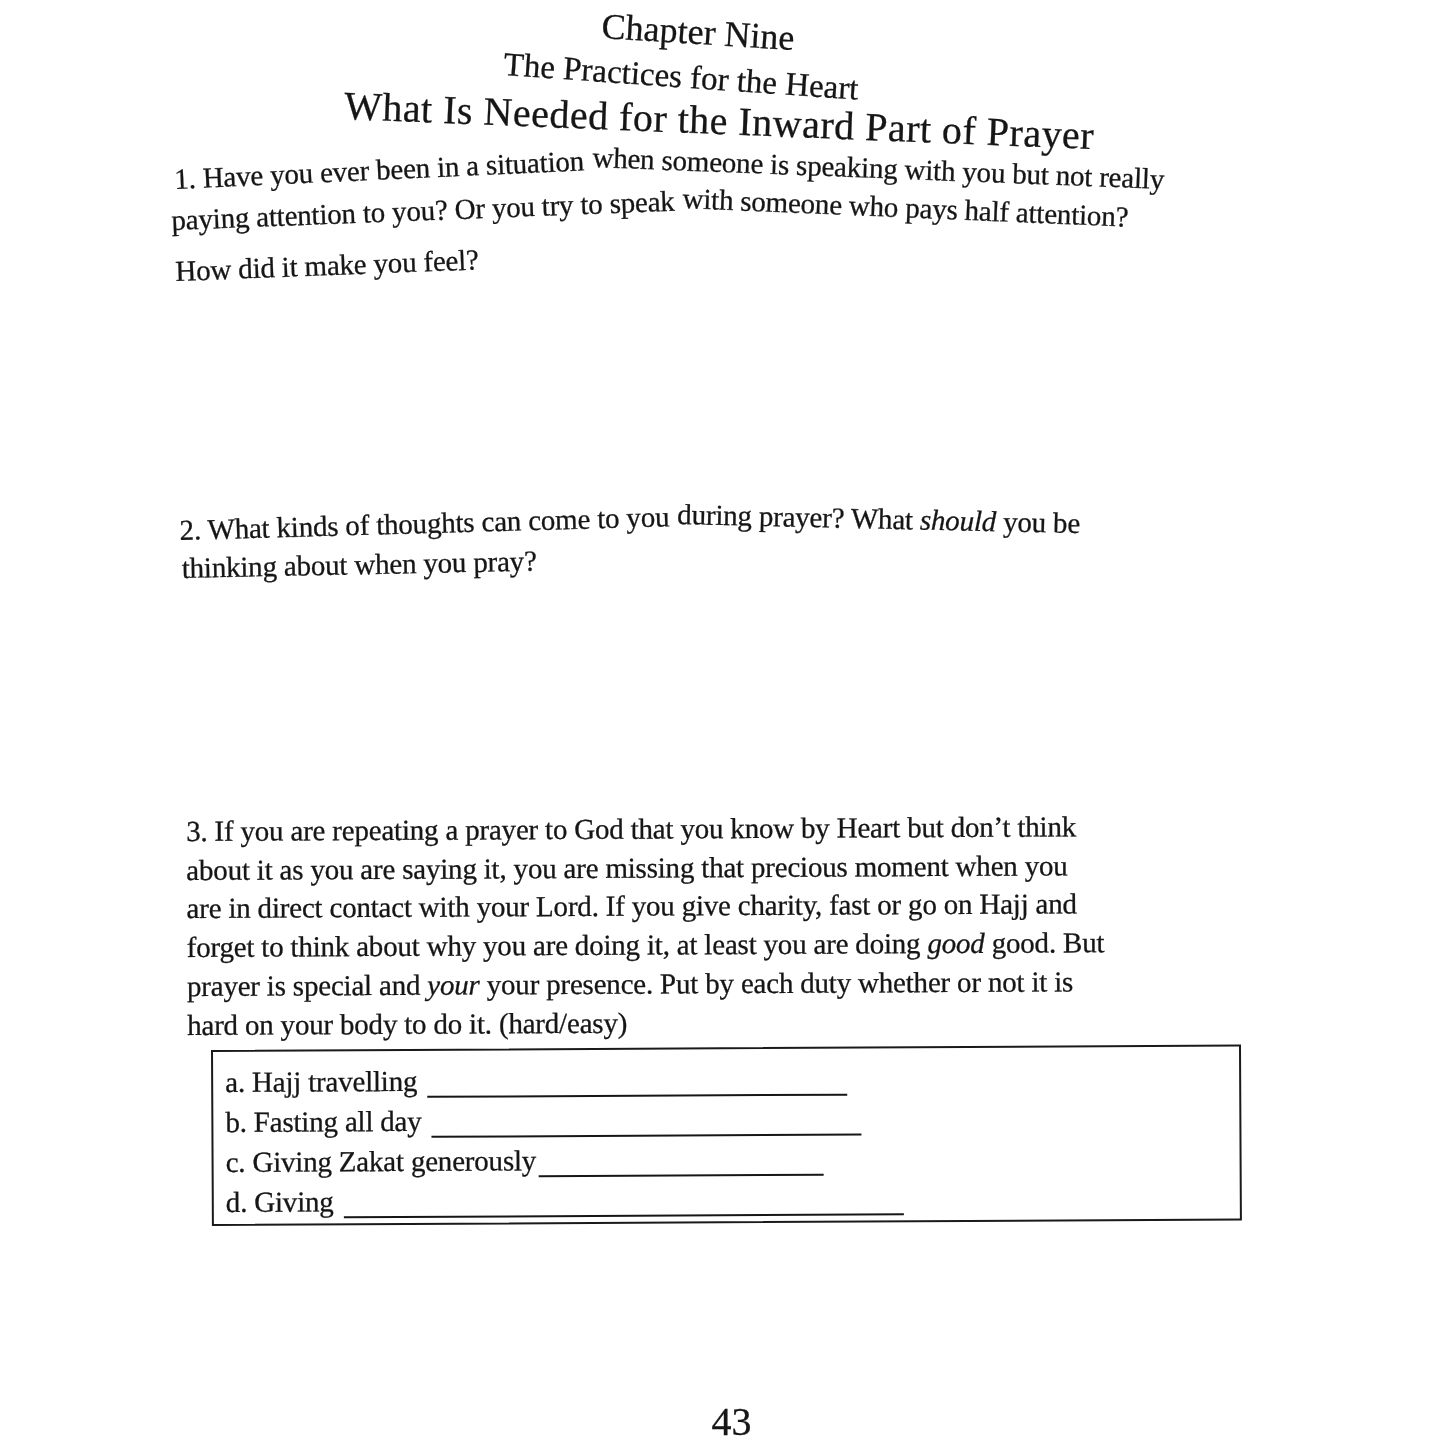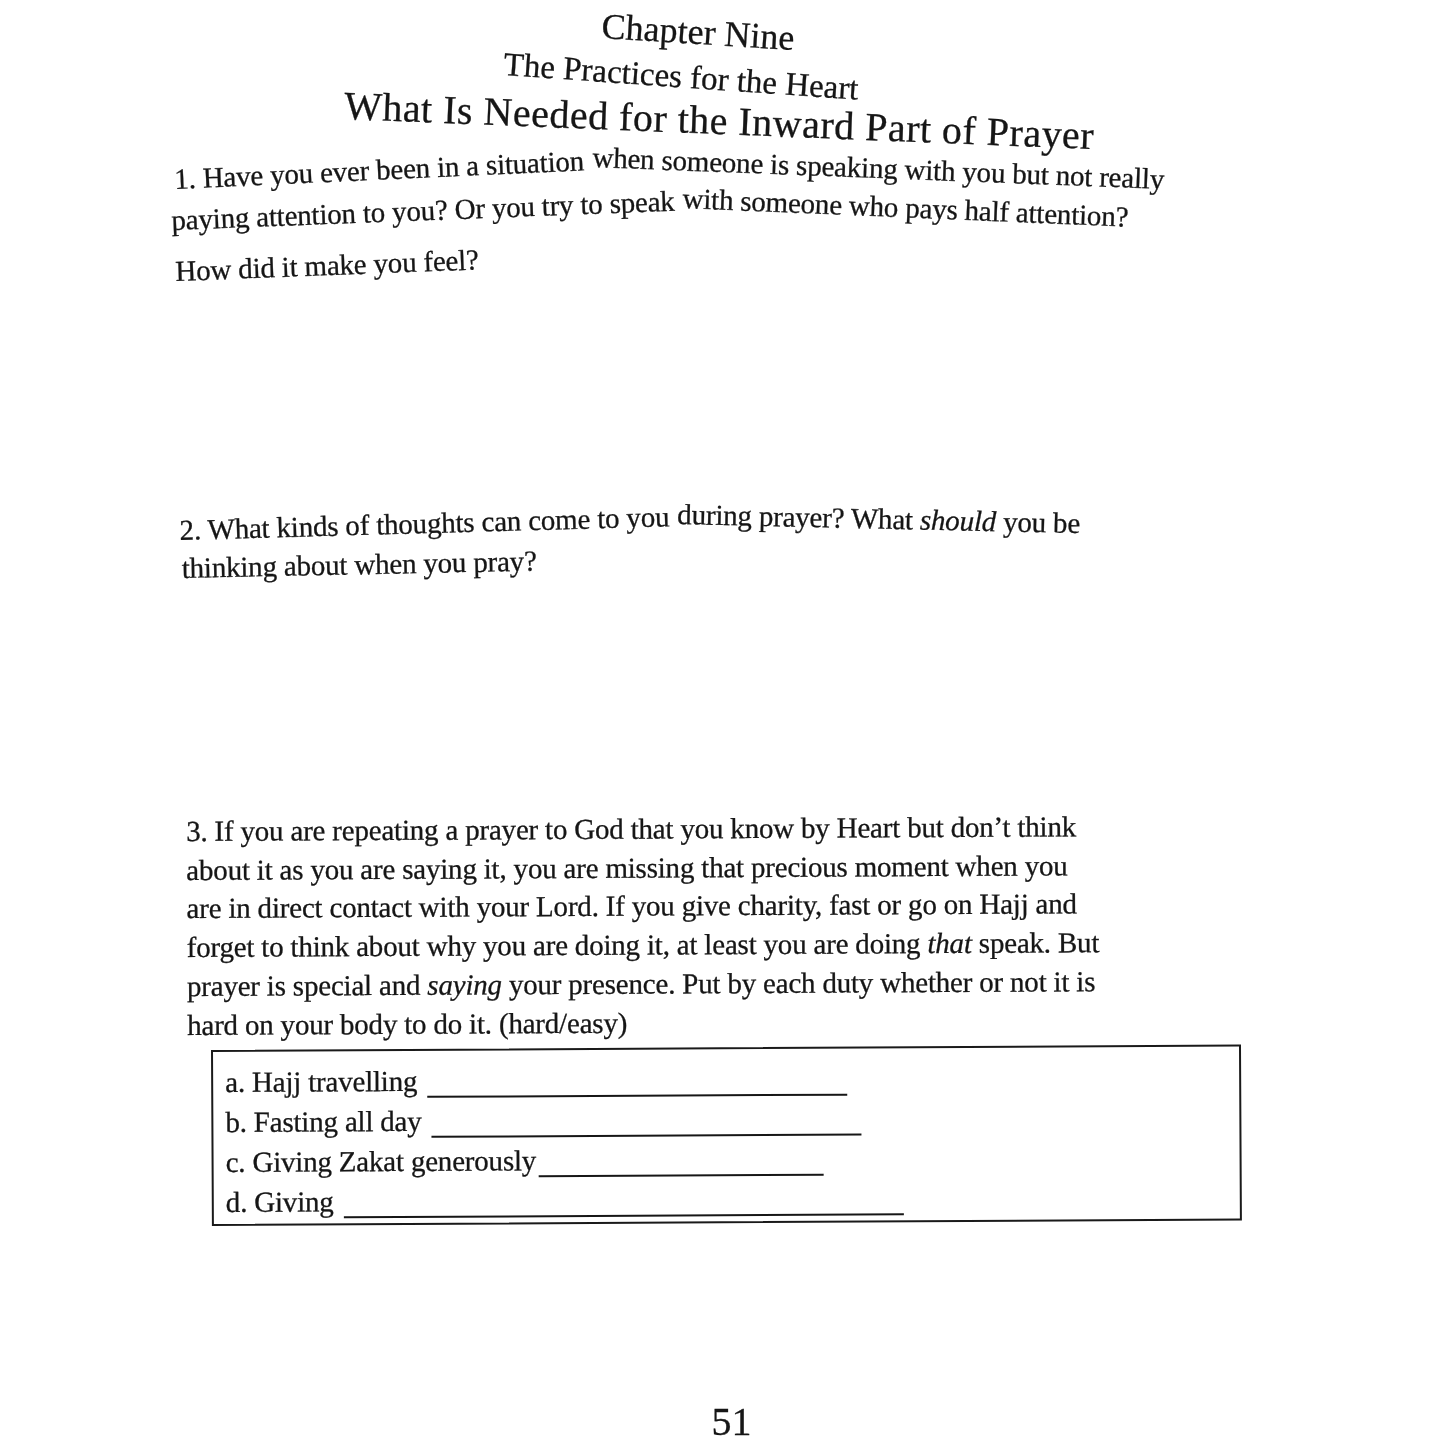--- a/index.html
+++ b/index.html
@@ -79,27 +79,27 @@
   <div class="abs line body-text q1l2"><span class="seg a">paying attention to you? Or you try to speak </span><span class="seg b">with someone who pays half attention?</span></div>
   <div class="abs line body-text q1l3">How did it make you feel?</div>
 
   <div class="abs line body-text q2l1"><span class="seg a">2. What kinds of thoughts can come to you </span><span class="seg b"><span>during prayer? What </span><i>should</i><span> you be</span></span></div>
   <div class="abs line body-text q2l2">thinking about when you pray?</div>
 
   <div class="abs body-text q3">
     <div class="line">3. If you are repeating a prayer to God that you know by Heart but don’t think</div>
     <div class="line">about it as you are saying it, you are missing that precious moment when you</div>
     <div class="line">are in direct contact with your Lord. If you give charity, fast or go on Hajj and</div>
-    <div class="line"><span>forget to think about why you are doing it, at least you are doing </span><i>that</i><span> speak. But</span></div>
-    <div class="line"><span>prayer is special and </span><i>saying</i><span> your presence. Put by each duty whether or not it is</span></div>
+    <div class="line"><span>forget to think about why you are doing it, at least you are doing </span><i>good</i><span> good. But</span></div>
+    <div class="line"><span>prayer is special and </span><i>your</i><span> your presence. Put by each duty whether or not it is</span></div>
     <div class="line">hard on your body to do it. (hard/easy)</div>
   </div>
 
   <div class="abs body-text box">
     <div class="box-row"><span>a. Hajj travelling</span><span class="blank blank-a"></span></div>
     <div class="box-row"><span>b. Fasting all day</span><span class="blank blank-b"></span></div>
     <div class="box-row"><span>c. Giving Zakat generously</span><span class="blank blank-c"></span></div>
     <div class="box-row"><span>d. Giving</span><span class="blank blank-d"></span></div>
   </div>
 
-  <div class="abs pagenum">51</div>
+  <div class="abs pagenum">43</div>
 
 </div>
 
 </body></html>

